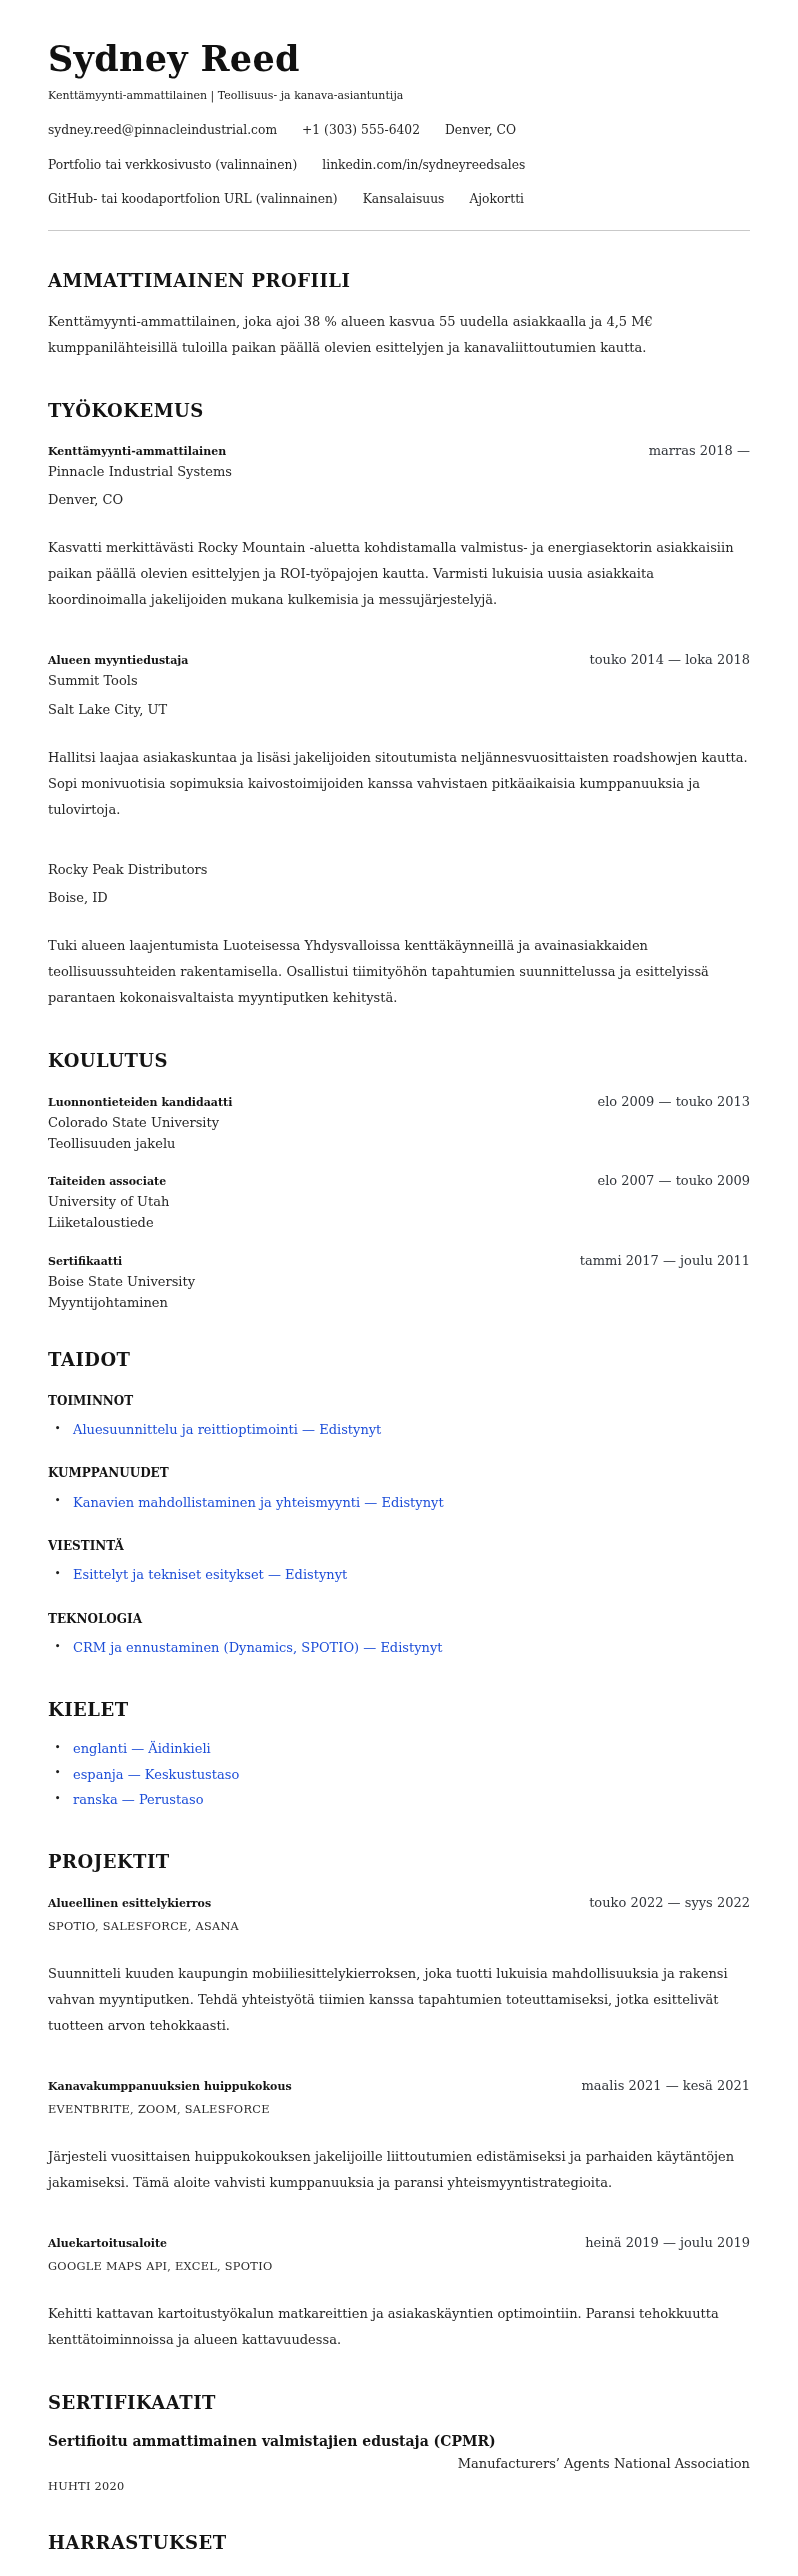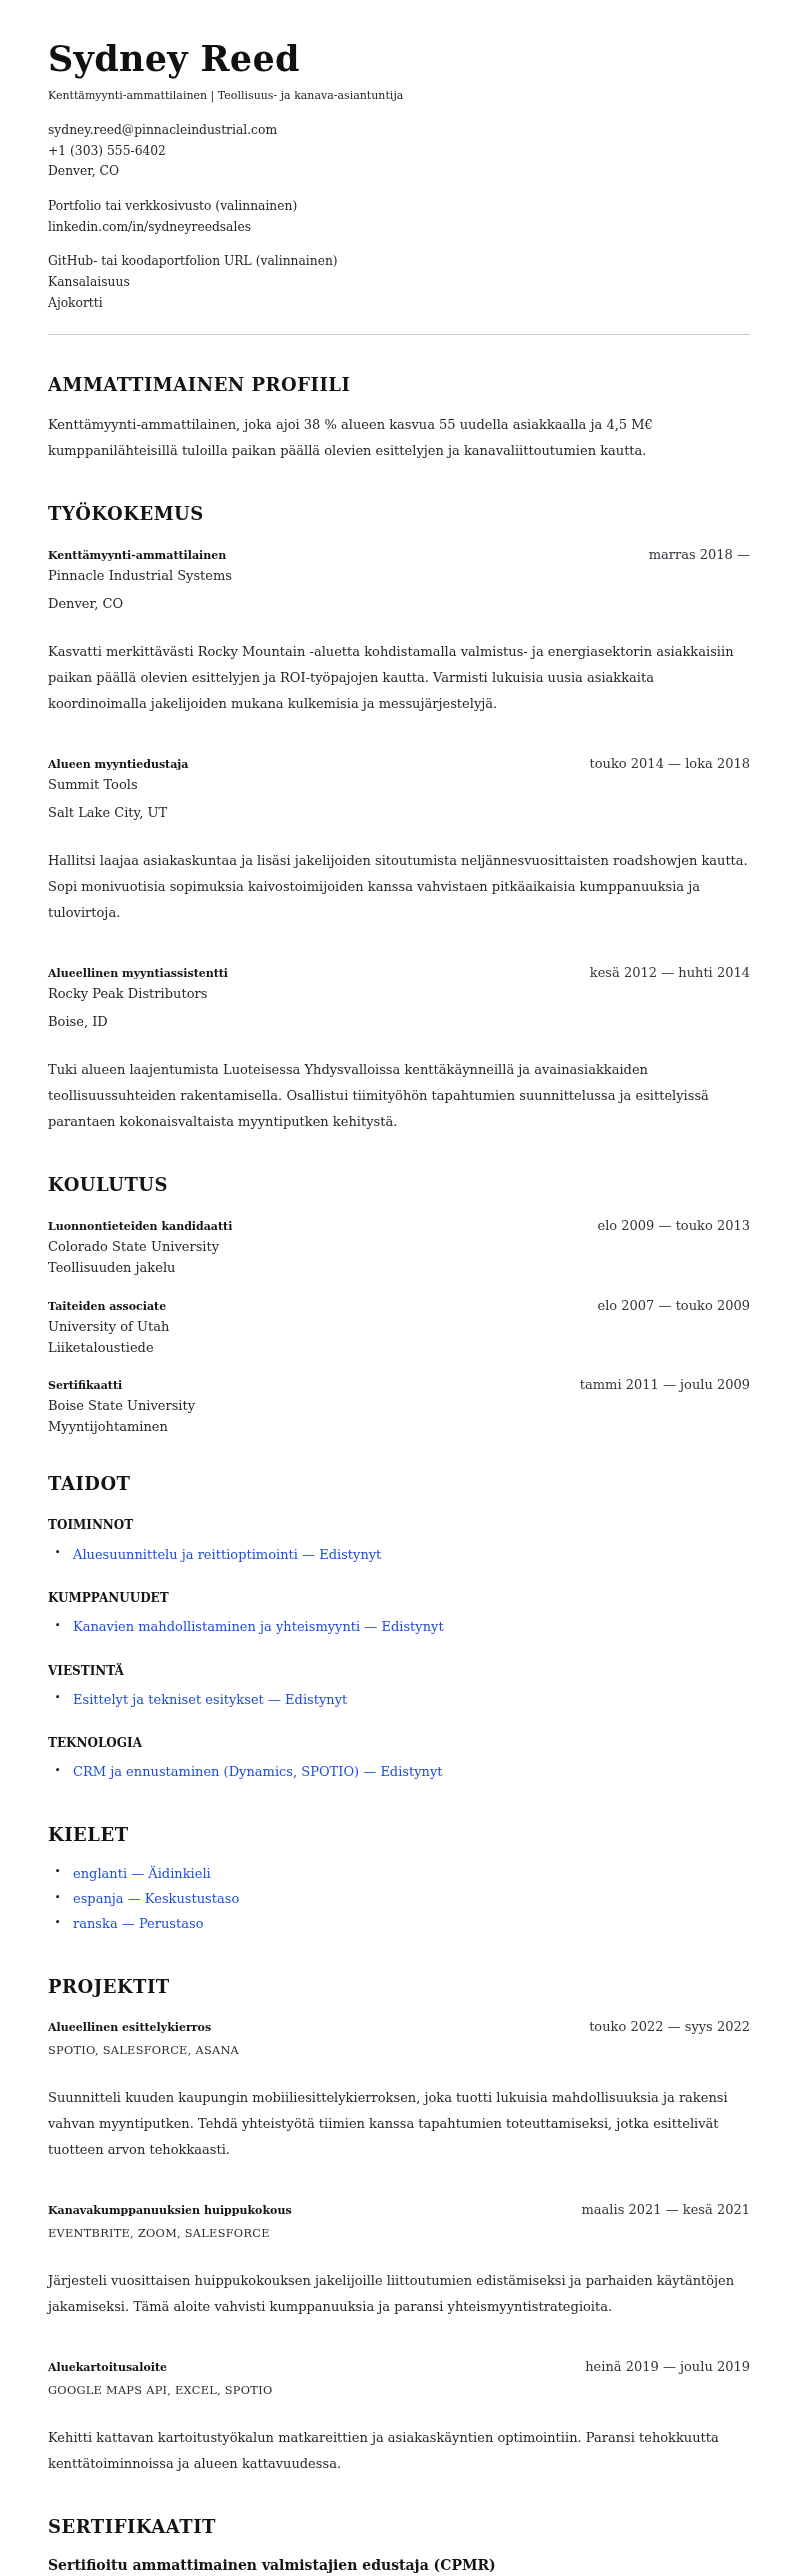--- a/index.html
+++ b/index.html
@@ -31,21 +31,20 @@
     margin-top: 10.6px;
     color: #222;
   }
   .contact-row {
     display: flex;
     flex-wrap: wrap;
     gap: 6.7px 25px;
     font-size: 12.3px;
     color: #262626;
     margin-top: 20.6px;
-    flex-direction: column;
   }
   .header-divider {
     border: none;
     border-top: 1.3px solid #c9c9c9;
     margin: 24px 0 0 0;
   }
 
   
   .section-heading {
     font-size: 18px;
@@ -200,24 +199,20 @@
       <div class="entry-head">
         <span class="entry-title">Alueen myyntiedustaja</span>
         <span class="entry-dates">touko 2014 — loka 2018</span>
       </div>
       <div class="entry-sub">Summit Tools</div>
       <div class="entry-sub2">Salt Lake City, UT</div>
       <p class="entry-desc">Hallitsi laajaa asiakaskuntaa ja lisäsi jakelijoiden sitoutumista neljännesvuosittaisten roadshowjen kautta. Sopi monivuotisia sopimuksia kaivostoimijoiden kanssa vahvistaen pitkäaikaisia kumppanuuksia ja tulovirtoja.</p>
     </div>
 
     <div class="entry">
-      <div class="entry-head">
-        <span class="entry-title">Alueellinen myyntiassistentti</span>
-        <span class="entry-dates">kesä 2012 — huhti 2014</span>
-      </div>
       <div class="entry-sub">Rocky Peak Distributors</div>
       <div class="entry-sub2">Boise, ID</div>
       <p class="entry-desc">Tuki alueen laajentumista Luoteisessa Yhdysvalloissa kenttäkäynneillä ja avainasiakkaiden teollisuussuhteiden rakentamisella. Osallistui tiimityöhön tapahtumien suunnittelussa ja esittelyissä parantaen kokonaisvaltaista myyntiputken kehitystä.</p>
     </div>
   </section>
 
   <section>
     <h2 class="section-heading">KOULUTUS</h2>
 
     <div class="entry">
@@ -234,21 +229,21 @@
         <span class="entry-title">Taiteiden associate</span>
         <span class="entry-dates">elo 2007 — touko 2009</span>
       </div>
       <div class="entry-sub">University of Utah</div>
       <div class="entry-sub">Liiketaloustiede</div>
     </div>
 
     <div class="entry">
       <div class="entry-head">
         <span class="entry-title">Sertifikaatti</span>
-        <span class="entry-dates">tammi 2011 — joulu 2009</span>
+        <span class="entry-dates">tammi 2017 — joulu 2011</span>
       </div>
       <div class="entry-sub">Boise State University</div>
       <div class="entry-sub">Myyntijohtaminen</div>
     </div>
   </section>
 
   <section>
     <h2 class="section-heading">TAIDOT</h2>
 
     <h3 class="skill-category">TOIMINNOT</h3>

